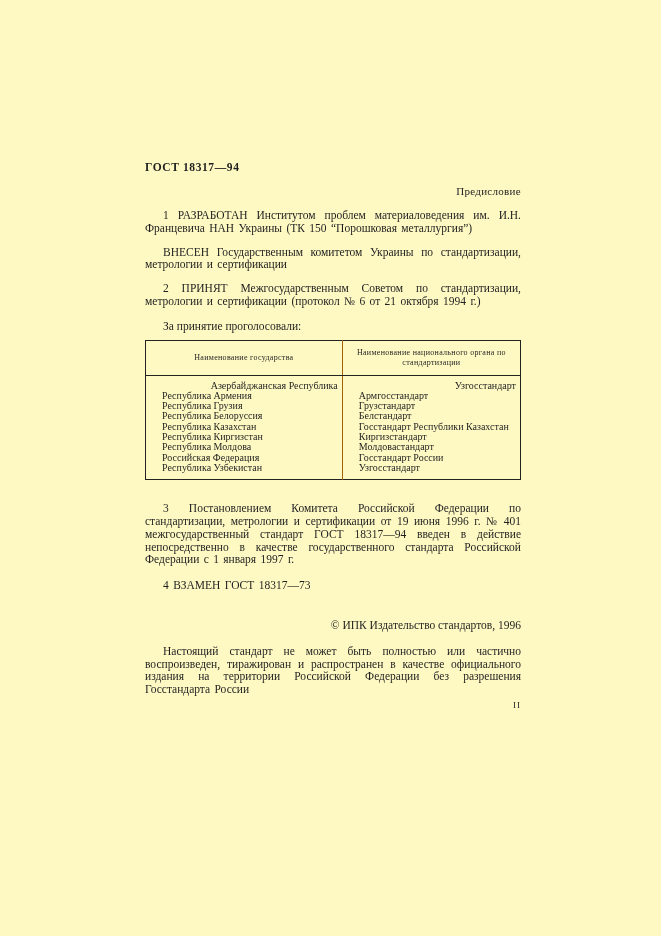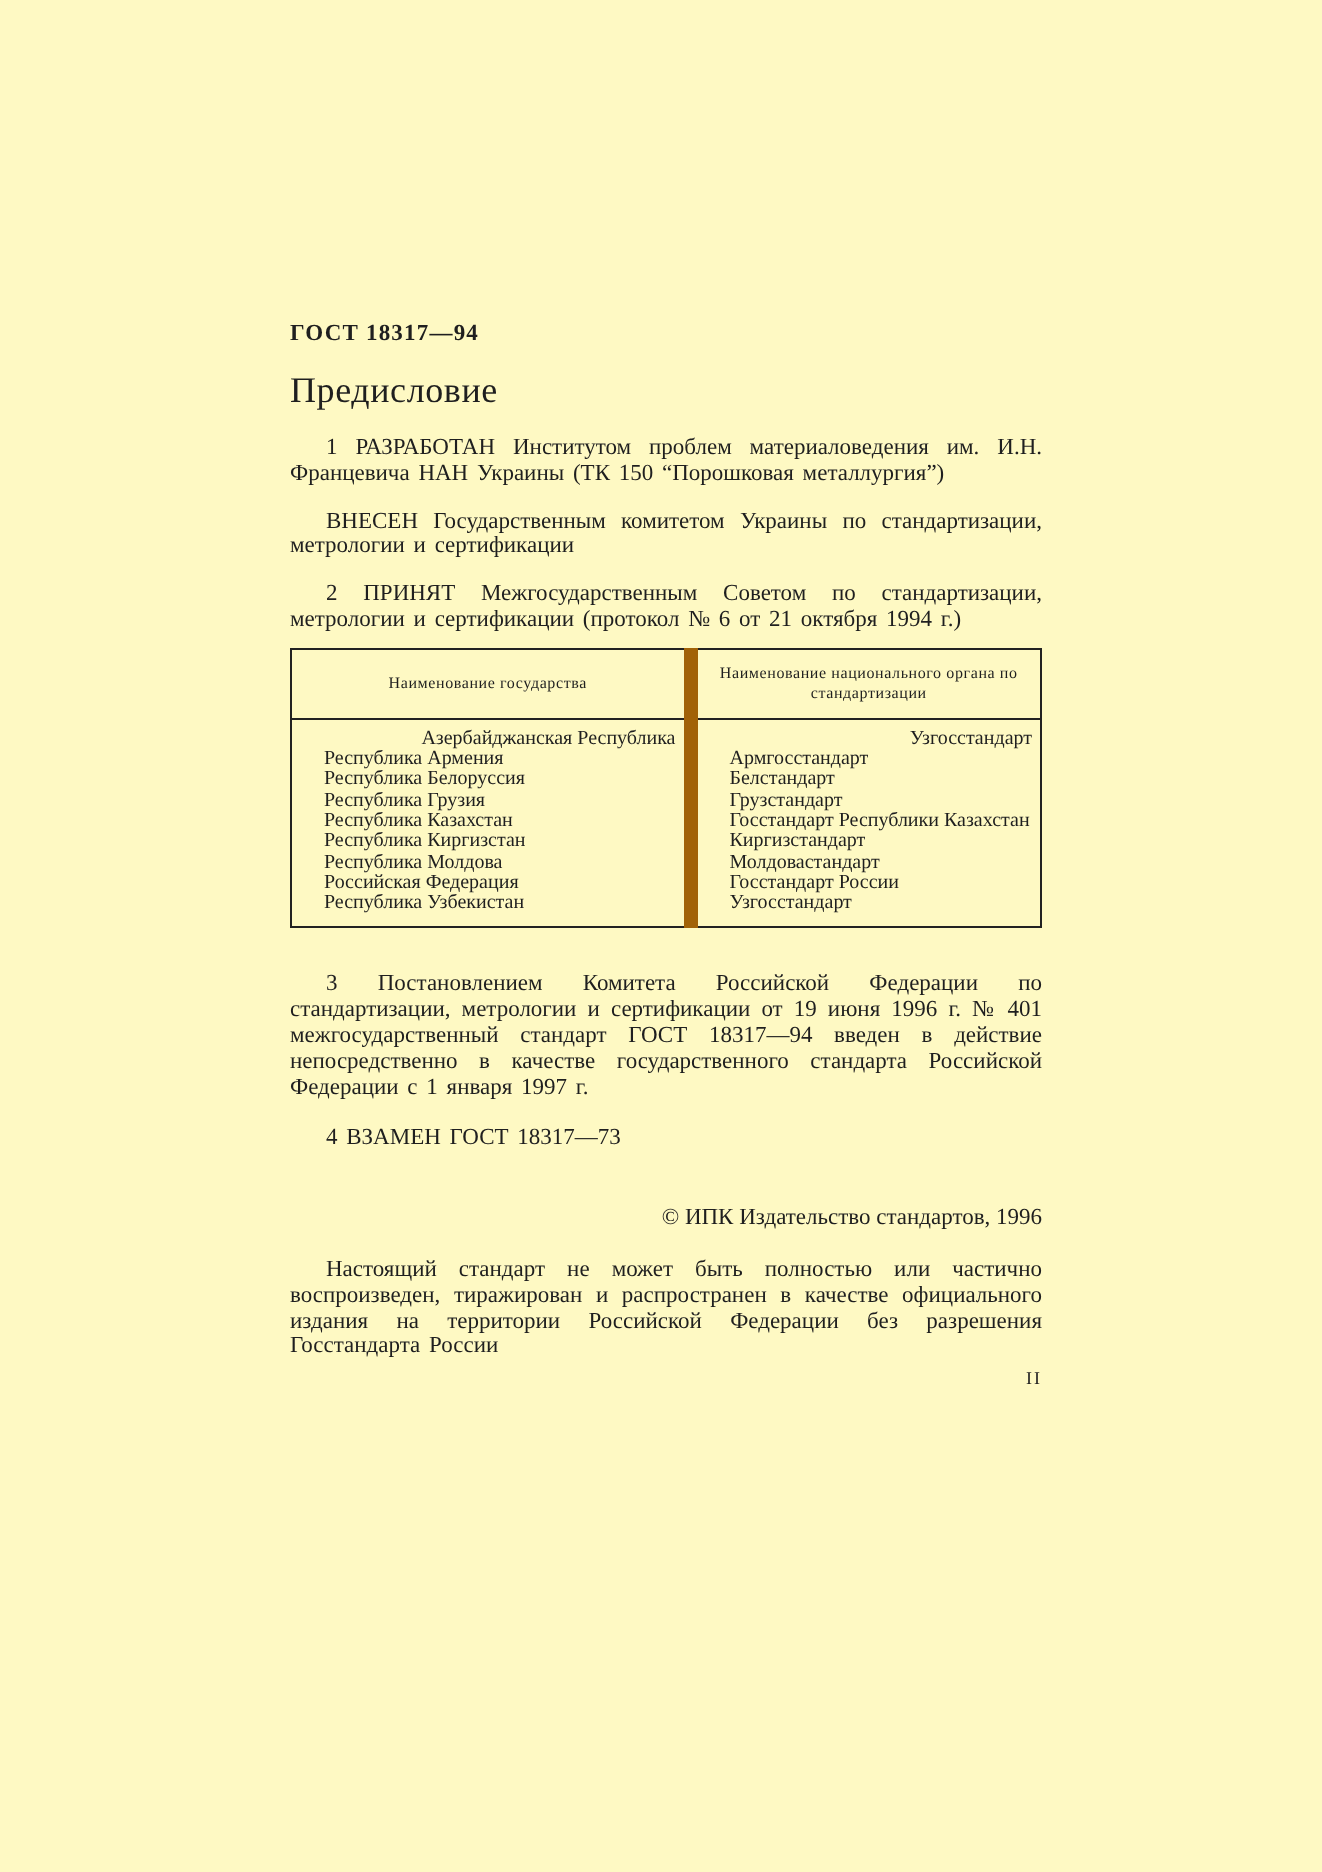--- a/index.html
+++ b/index.html
@@ -21,22 +21,22 @@
     left: 145px;
     top: 161px;
     width: 376px;
   }
   .doc-code {
     font-size: 11.5px;
     font-weight: 700;
     letter-spacing: 0.6px;
   }
   .title {
-    text-align: left;
-    font-size: 18px;
+    text-align: right;
+    font-size: 11px;
     margin-top: 12px;
     letter-spacing: 0.3px;
   }
   .para {
     margin: 0;
     font-size: 11.5px;
     line-height: 12.8px;
     text-align: justify;
     text-indent: 18px;
     word-spacing: 1.5px;
@@ -61,21 +61,21 @@
     font-size: 8px;
     line-height: 10px;
     padding: 7px 6px;
     text-align: center;
     letter-spacing: 0.3px;
     border-bottom: 1px solid #222222;
     vertical-align: middle;
   }
   .vote-table th:first-child,
   .vote-table td:first-child {
-    border-right: 7px solid #a16207;
+    border-right: 1px solid #a16207;
     width: 49%;
   }
   .vote-table td {
     font-size: 10px;
     line-height: 10.3px;
     padding: 0 4px 0 16px;
     vertical-align: top;
     white-space: nowrap;
     overflow: hidden;
   }
@@ -106,44 +106,45 @@
     <div class="doc-code">ГОСТ 18317—94</div>
 
     <div class="title">Предисловие</div>
 
     <p class="para mt12">1 РАЗРАБОТАН Институтом проблем материаловедения им. И.Н. Францевича НАН Украины (ТК 150 “Порошковая металлургия”)</p>
 
     <p class="para mt11">ВНЕСЕН Государственным комитетом Украины по стандартизации, метрологии и сертификации</p>
 
     <p class="para mt11">2 ПРИНЯТ Межгосударственным Советом по стандартизации, метрологии и сертификации (протокол № 6 от 21 октября 1994 г.)</p>
 
+    <p class="para mt12 vote-caption">За принятие проголосовали:</p>
 
     <table class="vote-table">
       <thead>
         <tr>
           <th>Наименование государства</th>
           <th>Наименование национального органа по стандартизации</th>
         </tr>
       </thead>
       <tbody>
           <tr>
             <td>Азербайджанская Республика</td>
             <td>Узгосстандарт</td>
           </tr>
           <tr>
             <td>Республика Армения</td>
             <td>Армгосстандарт</td>
           </tr>
           <tr>
+            <td>Республика Грузия</td>
+            <td>Грузстандарт</td>
+          </tr>
+          <tr>
             <td>Республика Белоруссия</td>
             <td>Белстандарт</td>
-          </tr>
-          <tr>
-            <td>Республика Грузия</td>
-            <td>Грузстандарт</td>
           </tr>
           <tr>
             <td>Республика Казахстан</td>
             <td>Госстандарт Республики Казахстан</td>
           </tr>
           <tr>
             <td>Республика Киргизстан</td>
             <td>Киргизстандарт</td>
           </tr>
           <tr>

